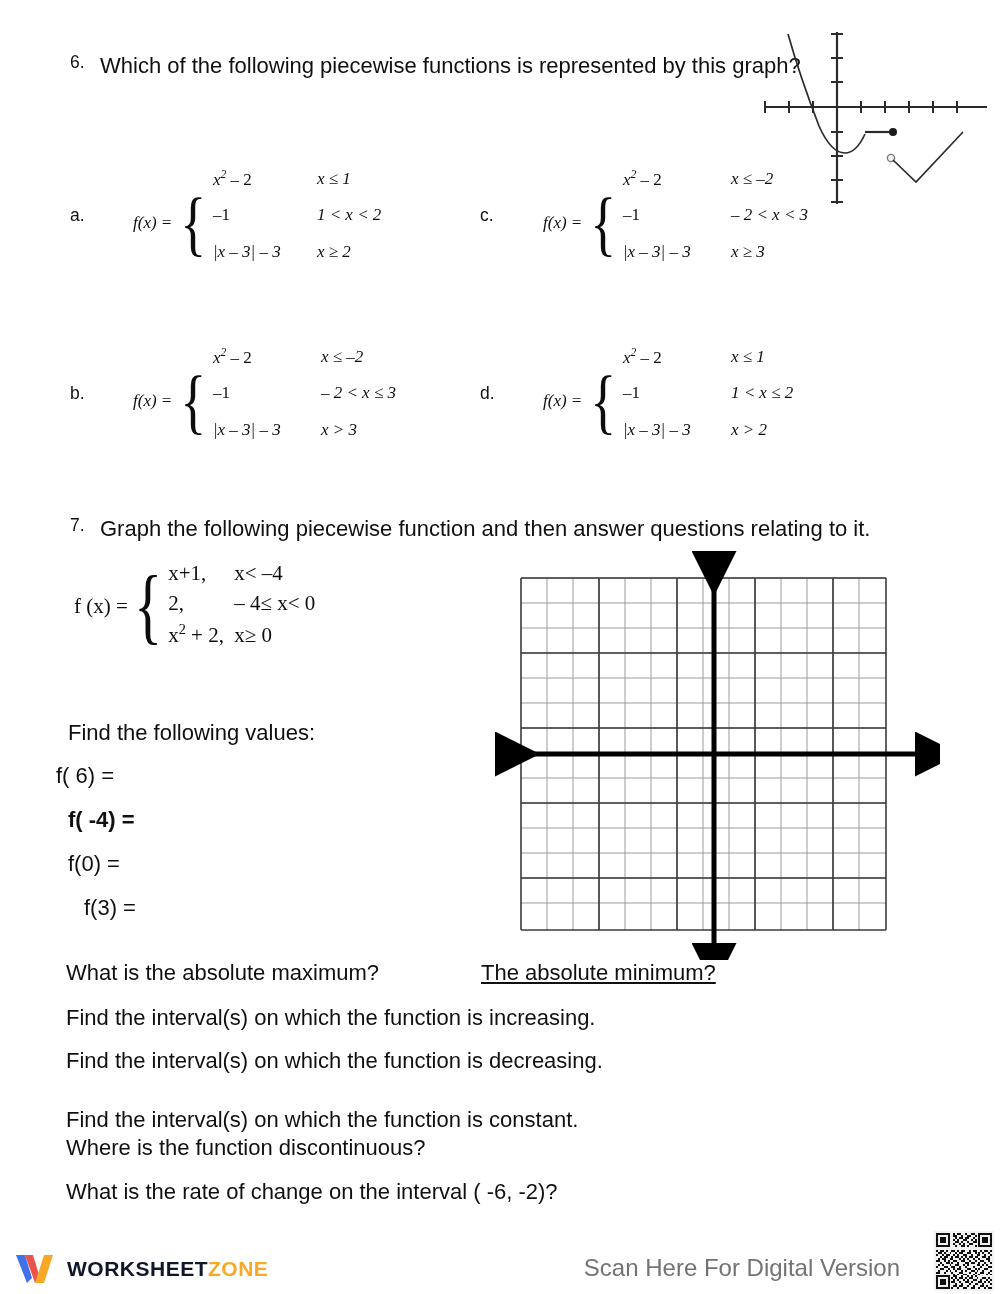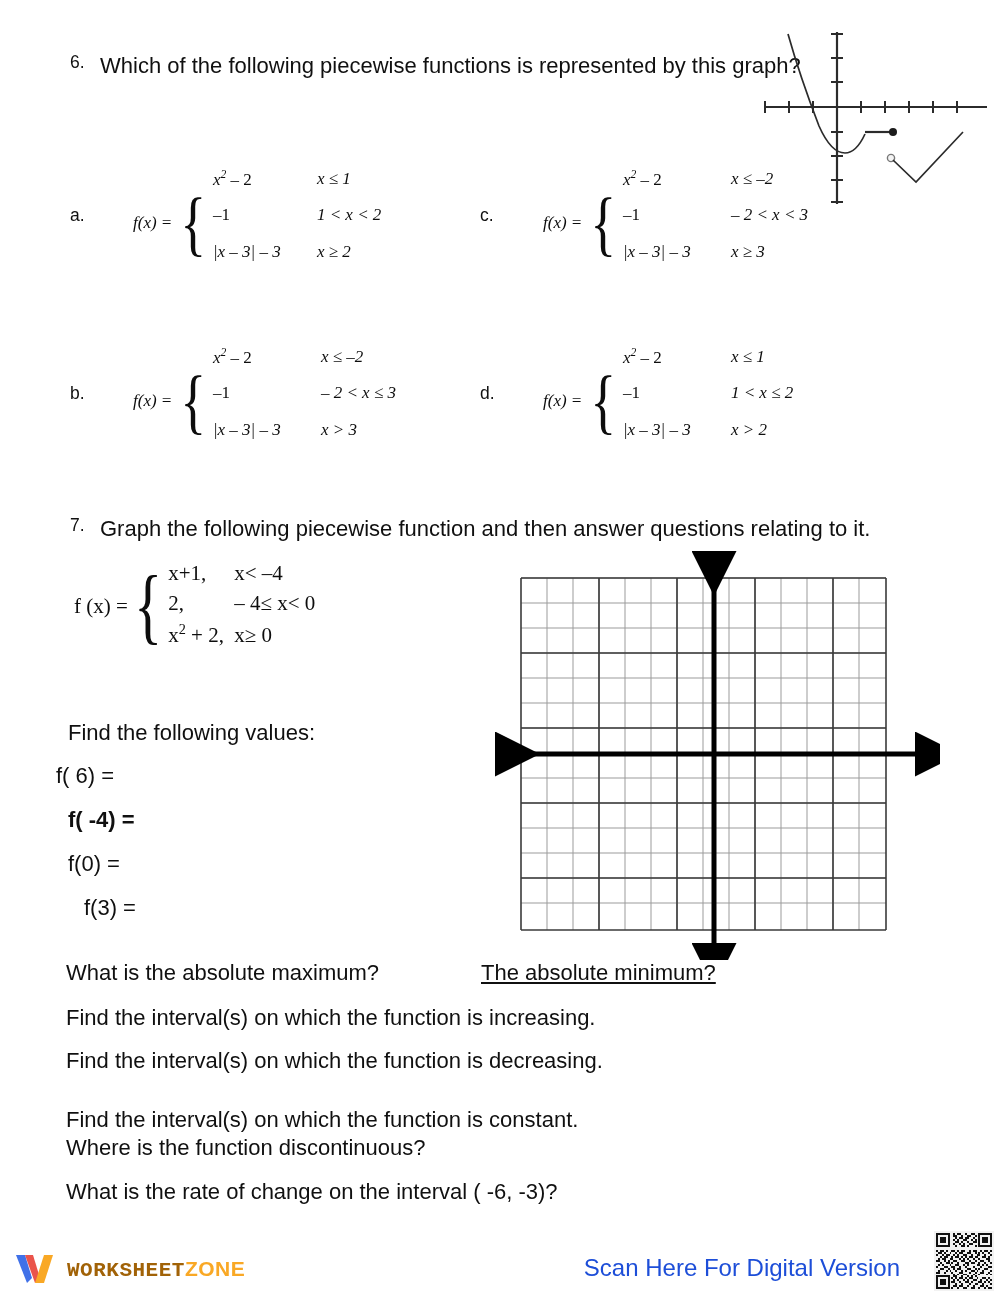--- a/index.html
+++ b/index.html
@@ -128,28 +128,28 @@
     align-items: center;
     gap: 9px;
   }
   .logo-mark { width: 44px; height: 34px; }
   .logo-text {
     font-family: "Liberation Sans", sans-serif;
     font-size: 21px;
     font-weight: bold;
     letter-spacing: 0.5px;
   }
-  .logo-text .w1 { color: #a16207; font-family: Liberation Mono, monospace; }
+  .logo-text .w1 { color: #0f172a; }
   .logo-text .w2 { color: #f9a825; }
   .scan-text {
     position: absolute;
     right: 100px;
     top: 1254px;
     font-size: 24px;
-    color: #1d4ed8;
+    color: #737373;
     font-family: "Liberation Sans", sans-serif;
     white-space: nowrap;
   }
   .qr {
     position: absolute;
     right: 6px;
     top: 1231px;
     width: 60px;
     height: 60px;
     background: #f2f2f2;
@@ -367,21 +367,21 @@
       <line x1="234" y1="8" x2="234" y2="400" stroke="#000" stroke-width="5" marker-start="url(#arrH)" marker-end="url(#arrH)"></line>
     </svg>
   </div>
 
   <div class="q-text" style="left:66px; top:959px;">What is the absolute maximum?</div>
   <div class="q-text" style="left:481px; top:959px;text-decoration:underline;">The absolute minimum?</div>
   <div class="q-text" style="left:66px; top:1004px;">Find the interval(s) on which the function is increasing.</div>
   <div class="q-text" style="left:66px; top:1047px;">Find the interval(s) on which the function is decreasing.</div>
   <div class="q-text" style="left:66px; top:1090px;margin-top:16px;">Find the interval(s) on which the function is constant.</div>
   <div class="q-text" style="left:66px; top:1134px;">Where is the function discontinuous?</div>
-  <div class="q-text" style="left:66px; top:1178px;">What is the rate of change on the interval ( -6, -3)?</div>
+  <div class="q-text" style="left:66px; top:1178px;">What is the rate of change on the interval ( -6, -2)?</div>
 
   <div class="footer-logo">
     <svg class="logo-mark" viewBox="0 0 44 34">
       <path d="M2 3 L11 3 L18 26 L13 31 L2 3 Z" fill="#4071e8"></path>
       <path d="M11 3 L19 3 L26 26 L21 31 L11 3 Z" fill="#e8453c" opacity="0.92"></path>
       <path d="M21 31 L30 3 L39 3 L30 31 Z" fill="#f9a825"></path>
     </svg>
     <span class="logo-text"><span class="w1">WORKSHEET</span><span class="w2">ZONE</span></span>
   </div>
 

